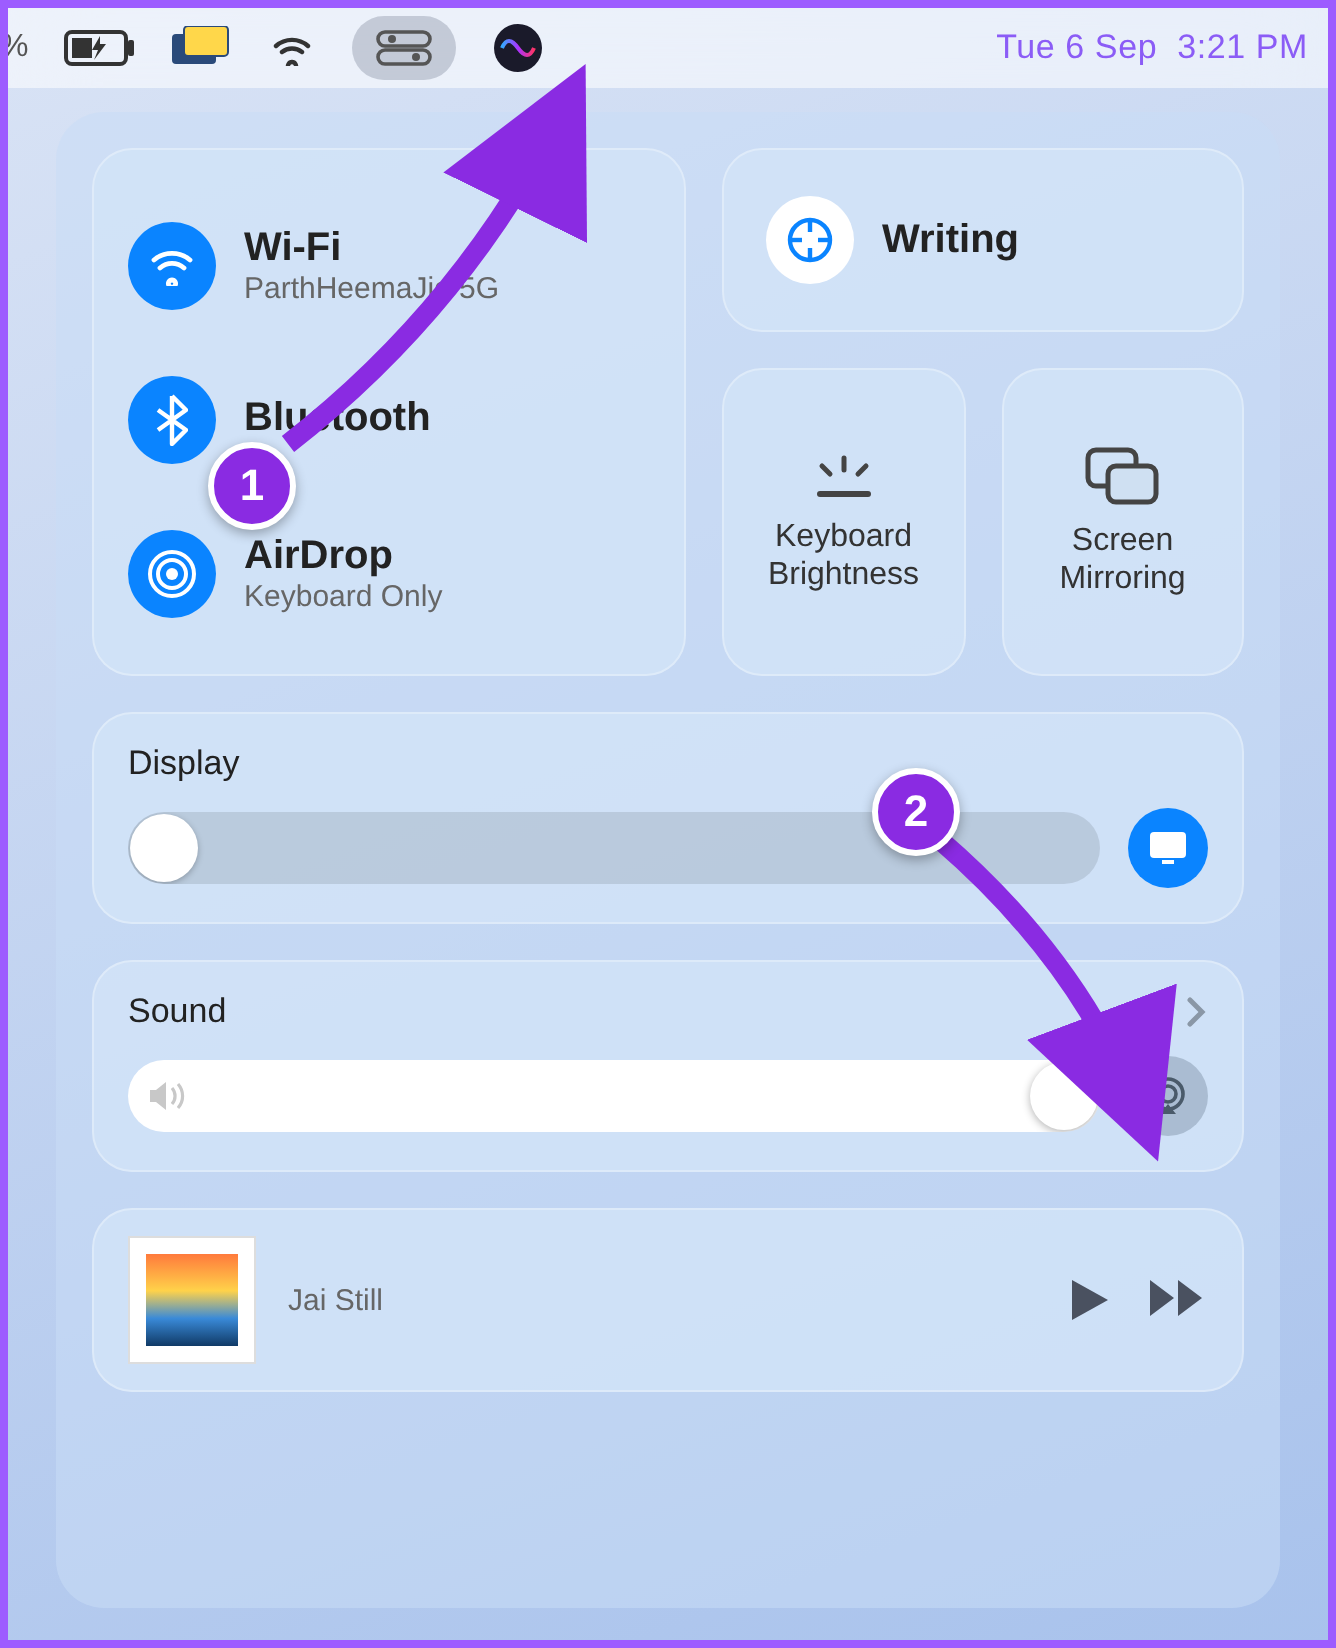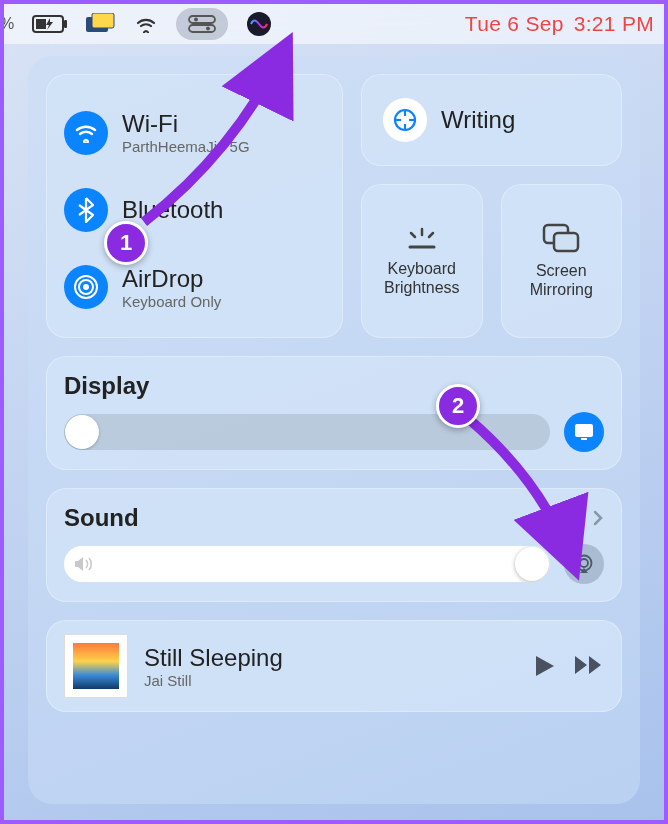--- a/index.html
+++ b/index.html
@@ -24,21 +24,21 @@
     font-size: 15px;
   }
   .mb-pct { font-size: 16px; margin-left: -4px; }
   .mb-spacer { flex: 1; }
   .cc-pill {
     width: 52px; height: 32px;
     border-radius: 16px;
     background: rgba(120,130,150,0.35);
     display: flex; align-items: center; justify-content: center;
   }
-  .datetime { color: #ef4444; font-size: 21px; letter-spacing: .3px;}
+  .datetime { color: #8b5cf6; font-size: 17px; letter-spacing: .3px;}
   .datetime .time{ margin-left:10px;}
   
   .panel {
     position: absolute;
     top: 52px;
     left: 24px;
     right: 24px;
     bottom: 16px;
     background: rgba(200,220,245,0.55);
     border-radius: 24px;
@@ -83,21 +83,21 @@
     background: #8a2be2;
     color: #fff;
     font-weight: 700;
     font-size: 22px;
     display:flex;align-items:center;justify-content:center;
     border: 3px solid #fff;
     box-shadow: 0 2px 6px rgba(0,0,0,.3);
     position: absolute;
     z-index: 50;
   }
-  .title { font-weight: 400; font-size: 24px; color: #222; }
+  .title { font-weight: 700; font-size: 20px; color: #222; }
   .sub { font-size: 15px; color: #666; }
   .right-col {
     flex: 1;
     display: flex;
     flex-direction: column;
     gap: 18px;
   }
   .focus {
     height: 92px;
     display:flex;align-items:center;gap:14px;
@@ -111,21 +111,21 @@
     display:flex;flex-direction:column;align-items:center;justify-content:center;
     gap:8px;
     padding:10px 6px;
     text-align:center;
   }
   .sq .lbl{font-size:16px;color:#333;line-height:1.2;}
   .section {
     padding: 16px 18px 18px 18px;
   }
   .sec-head{display:flex;align-items:center;justify-content:space-between;margin-bottom:12px;}
-  .sec-title{font-weight:700;font-size:24px;color:#222;}
+  .sec-title{font-weight:400;font-size:17px;color:#222;}
   .slider-row{display:flex;align-items:center;gap:14px;}
   .slider{
     flex:1;height:36px;border-radius:18px;
     background:rgba(0,0,0,0.10);
     position:relative;
     overflow:hidden;
   }
   .slider.white-track{background:#fff;}
   .slider .knob{
     position:absolute;top:1px;bottom:1px;width:34px;border-radius:50%;
@@ -351,21 +351,20 @@
             <circle cx="11" cy="9" r="7.5" fill="none" stroke="#4a5a6a" stroke-width="1.8"></circle>
             <path d="M7 19 L11 14 L15 19 Z" fill="#4a5a6a"></path>
           </svg>
       </div>
     </div>
   </div>
 
   <div class="card np">
     <div class="art"></div>
     <div class="meta">
-      <div class="title">Still Sleeping</div>
       <div class="sub">Jai Still</div>
     </div>
     <div class="play">
       <span>
         <svg width="22" height="24" viewBox="0 0 22 24">
             <path d="M2 2 L20 12 L2 22 Z" fill="#4a5160"></path>
           </svg>
       </span>
       <span>
         <svg width="30" height="22" viewBox="0 0 30 22">

